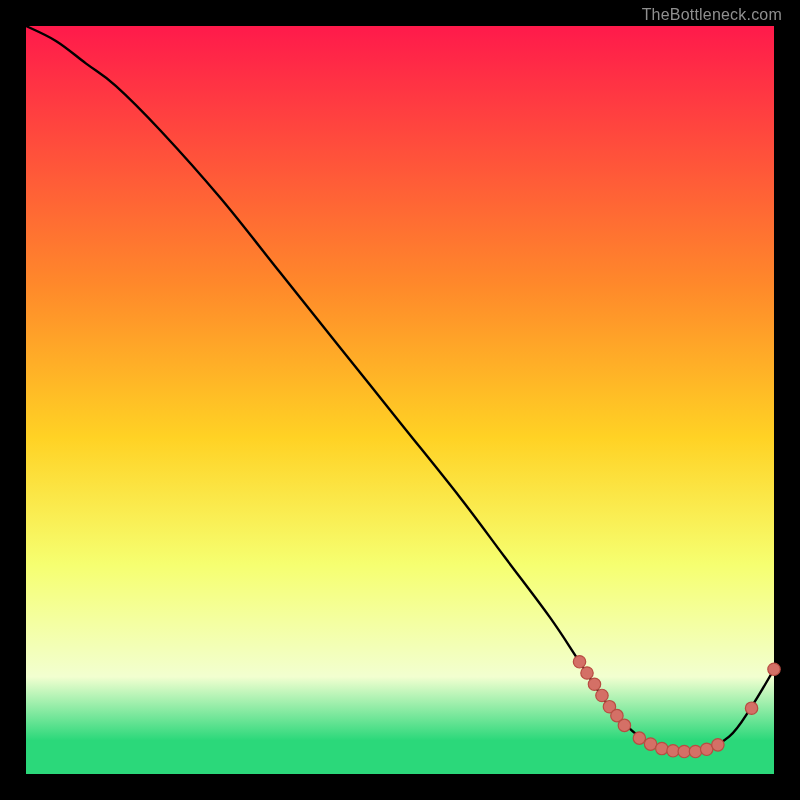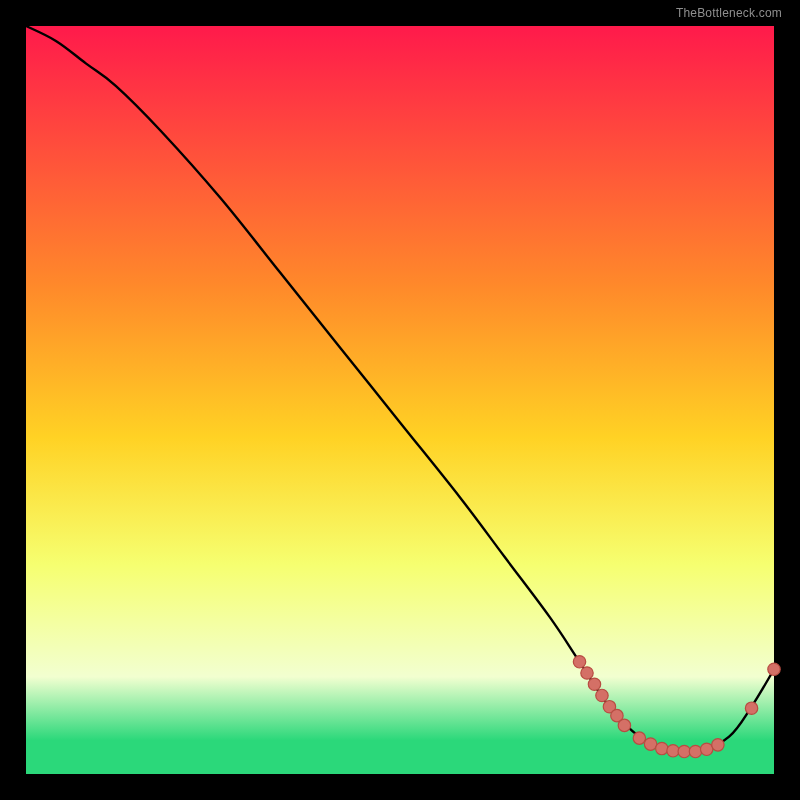--- a/index.html
+++ b/index.html
@@ -15,21 +15,21 @@
     width: 800px;
     height: 800px;
     background: #000;
   }
   svg { display: block; }
   .watermark {
     position: absolute;
     top: 6px;
     right: 18px;
     font-family: Arial, Helvetica, sans-serif;
-    font-size: 12px;
+    font-size: 16px;
     color: #8f8f8f;
     letter-spacing: 0.2px;
     user-select: none;
   }
 </style>
 </head>
 <body>
 
 <div id="stage">
   <svg id="chart-svg" width="800" height="800" viewBox="0 0 800 800">

